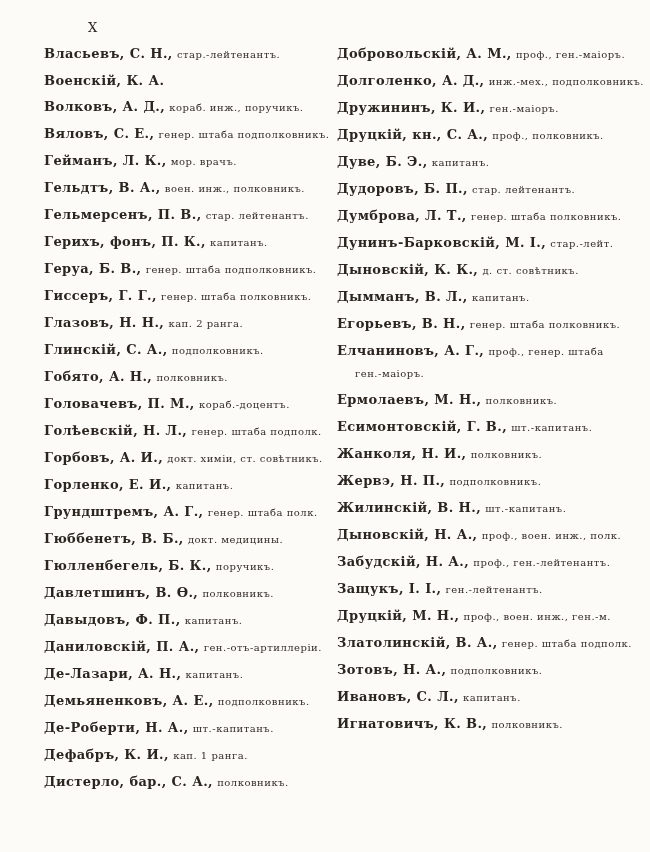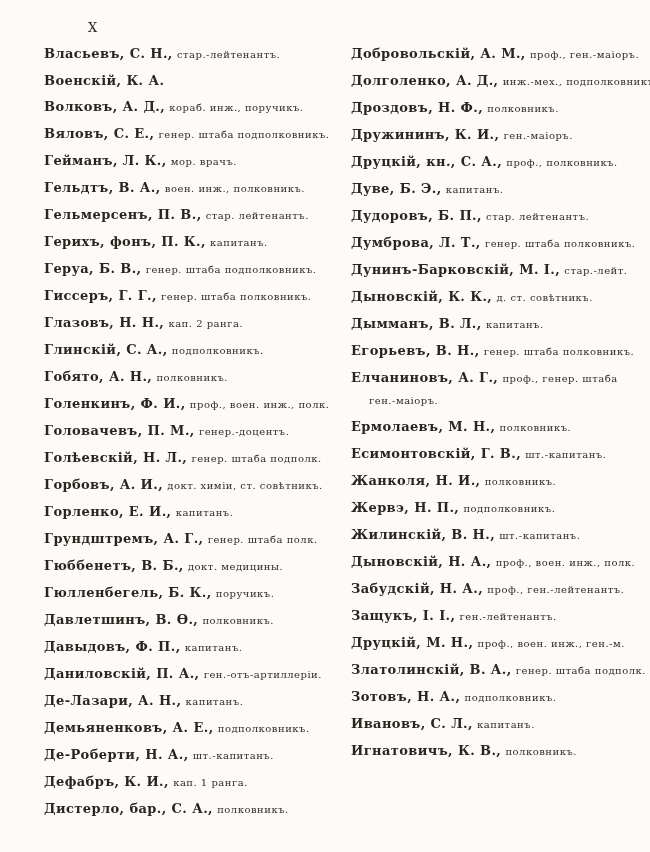--- a/index.html
+++ b/index.html
@@ -22,21 +22,21 @@
     left: 88px;
     top: 20px;
     font-size: 13px;
     letter-spacing: 1px;
   }
   .col {
     position: absolute;
     top: 46px;
   }
   .col-left  { left: 44px;  width: 274px; }
-  .col-right { left: 351px; width: 288px; }
+  .col-right { left: 337px; width: 288px; }
   .entry {
     font-size: 13px;
     line-height: 15px;
     margin-bottom: 11px;
     white-space: nowrap;
   }
   .entry .name {
     font-weight: bold;
     letter-spacing: 0.4px;
   }
@@ -64,42 +64,40 @@
       <div class="entry"><span class="name">Вяловъ, С. Е.,</span> <span class="desc">генер. штаба подполковникъ.</span></div>
       <div class="entry"><span class="name">Гейманъ, Л. К.,</span> <span class="desc">мор. врачъ.</span></div>
       <div class="entry"><span class="name">Гельдтъ, В. А.,</span> <span class="desc">воен. инж., полковникъ.</span></div>
       <div class="entry"><span class="name">Гельмерсенъ, П. В.,</span> <span class="desc">стар. лейтенантъ.</span></div>
       <div class="entry"><span class="name">Герихъ, фонъ, П. К.,</span> <span class="desc">капитанъ.</span></div>
       <div class="entry"><span class="name">Геруа, Б. В.,</span> <span class="desc">генер. штаба подполковникъ.</span></div>
       <div class="entry"><span class="name">Гиссеръ, Г. Г.,</span> <span class="desc">генер. штаба полковникъ.</span></div>
       <div class="entry"><span class="name">Глазовъ, Н. Н.,</span> <span class="desc">кап. 2 ранга.</span></div>
       <div class="entry"><span class="name">Глинскій, С. А.,</span> <span class="desc">подполковникъ.</span></div>
       <div class="entry"><span class="name">Гобято, А. Н.,</span> <span class="desc">полковникъ.</span></div>
-      <div class="entry"><span class="name">Голенкинъ, Ф. И.,</span> <span class="desc">проф., воен. инж., полк.</span></div>
-      <div class="entry"><span class="name">Головачевъ, П. М.,</span> <span class="desc">генер.-доцентъ.</span></div>
+      <div class="entry"><span class="name">Головачевъ, П. М.,</span> <span class="desc">кораб.-доцентъ.</span></div>
       <div class="entry"><span class="name">Голѣевскій, Н. Л.,</span> <span class="desc">генер. штаба подполк.</span></div>
       <div class="entry"><span class="name">Горбовъ, А. И.,</span> <span class="desc">докт. химіи, ст. совѣтникъ.</span></div>
       <div class="entry"><span class="name">Горленко, Е. И.,</span> <span class="desc">капитанъ.</span></div>
       <div class="entry"><span class="name">Грундштремъ, А. Г.,</span> <span class="desc">генер. штаба полк.</span></div>
       <div class="entry"><span class="name">Гюббенетъ, В. Б.,</span> <span class="desc">докт. медицины.</span></div>
       <div class="entry"><span class="name">Гюлленбегель, Б. К.,</span> <span class="desc">поручикъ.</span></div>
       <div class="entry"><span class="name">Давлетшинъ, В. Ѳ.,</span> <span class="desc">полковникъ.</span></div>
       <div class="entry"><span class="name">Давыдовъ, Ф. П.,</span> <span class="desc">капитанъ.</span></div>
       <div class="entry"><span class="name">Даниловскій, П. А.,</span> <span class="desc">ген.-отъ-артиллеріи.</span></div>
       <div class="entry"><span class="name">Де-Лазари, А. Н.,</span> <span class="desc">капитанъ.</span></div>
       <div class="entry"><span class="name">Демьяненковъ, А. Е.,</span> <span class="desc">подполковникъ.</span></div>
       <div class="entry"><span class="name">Де-Роберти, Н. А.,</span> <span class="desc">шт.-капитанъ.</span></div>
       <div class="entry"><span class="name">Дефабръ, К. И.,</span> <span class="desc">кап. 1 ранга.</span></div>
       <div class="entry"><span class="name">Дистерло, бар., С. А.,</span> <span class="desc">полковникъ.</span></div>
     </div>
 
   <div class="col col-right">
       <div class="entry"><span class="name">Добровольскій, А. М.,</span> <span class="desc">проф., ген.-маіоръ.</span></div>
       <div class="entry"><span class="name">Долголенко, А. Д.,</span> <span class="desc">инж.-мех., подполковникъ.</span></div>
-      <div class="entry"><span class="name">Дроздовъ, Н. Ф.,</span> <span class="desc">полковникъ.</span></div>
       <div class="entry"><span class="name">Дружининъ, К. И.,</span> <span class="desc">ген.-маіоръ.</span></div>
       <div class="entry"><span class="name">Друцкій, кн., С. А.,</span> <span class="desc">проф., полковникъ.</span></div>
       <div class="entry"><span class="name">Дуве, Б. Э.,</span> <span class="desc">капитанъ.</span></div>
       <div class="entry"><span class="name">Дудоровъ, Б. П.,</span> <span class="desc">стар. лейтенантъ.</span></div>
       <div class="entry"><span class="name">Думброва, Л. Т.,</span> <span class="desc">генер. штаба полковникъ.</span></div>
       <div class="entry"><span class="name">Дунинъ-Барковскій, М. І.,</span> <span class="desc">стар.-лейт.</span></div>
       <div class="entry"><span class="name">Дыновскій, К. К.,</span> <span class="desc">д. ст. совѣтникъ.</span></div>
       <div class="entry"><span class="name">Дымманъ, В. Л.,</span> <span class="desc">капитанъ.</span></div>
       <div class="entry"><span class="name">Егорьевъ, В. Н.,</span> <span class="desc">генер. штаба полковникъ.</span></div>
       <div class="entry"><span class="name">Елчаниновъ, А. Г.,</span> <span class="desc">проф., генер. штаба</span><span class="desc desc2">ген.-маіоръ.</span></div>

